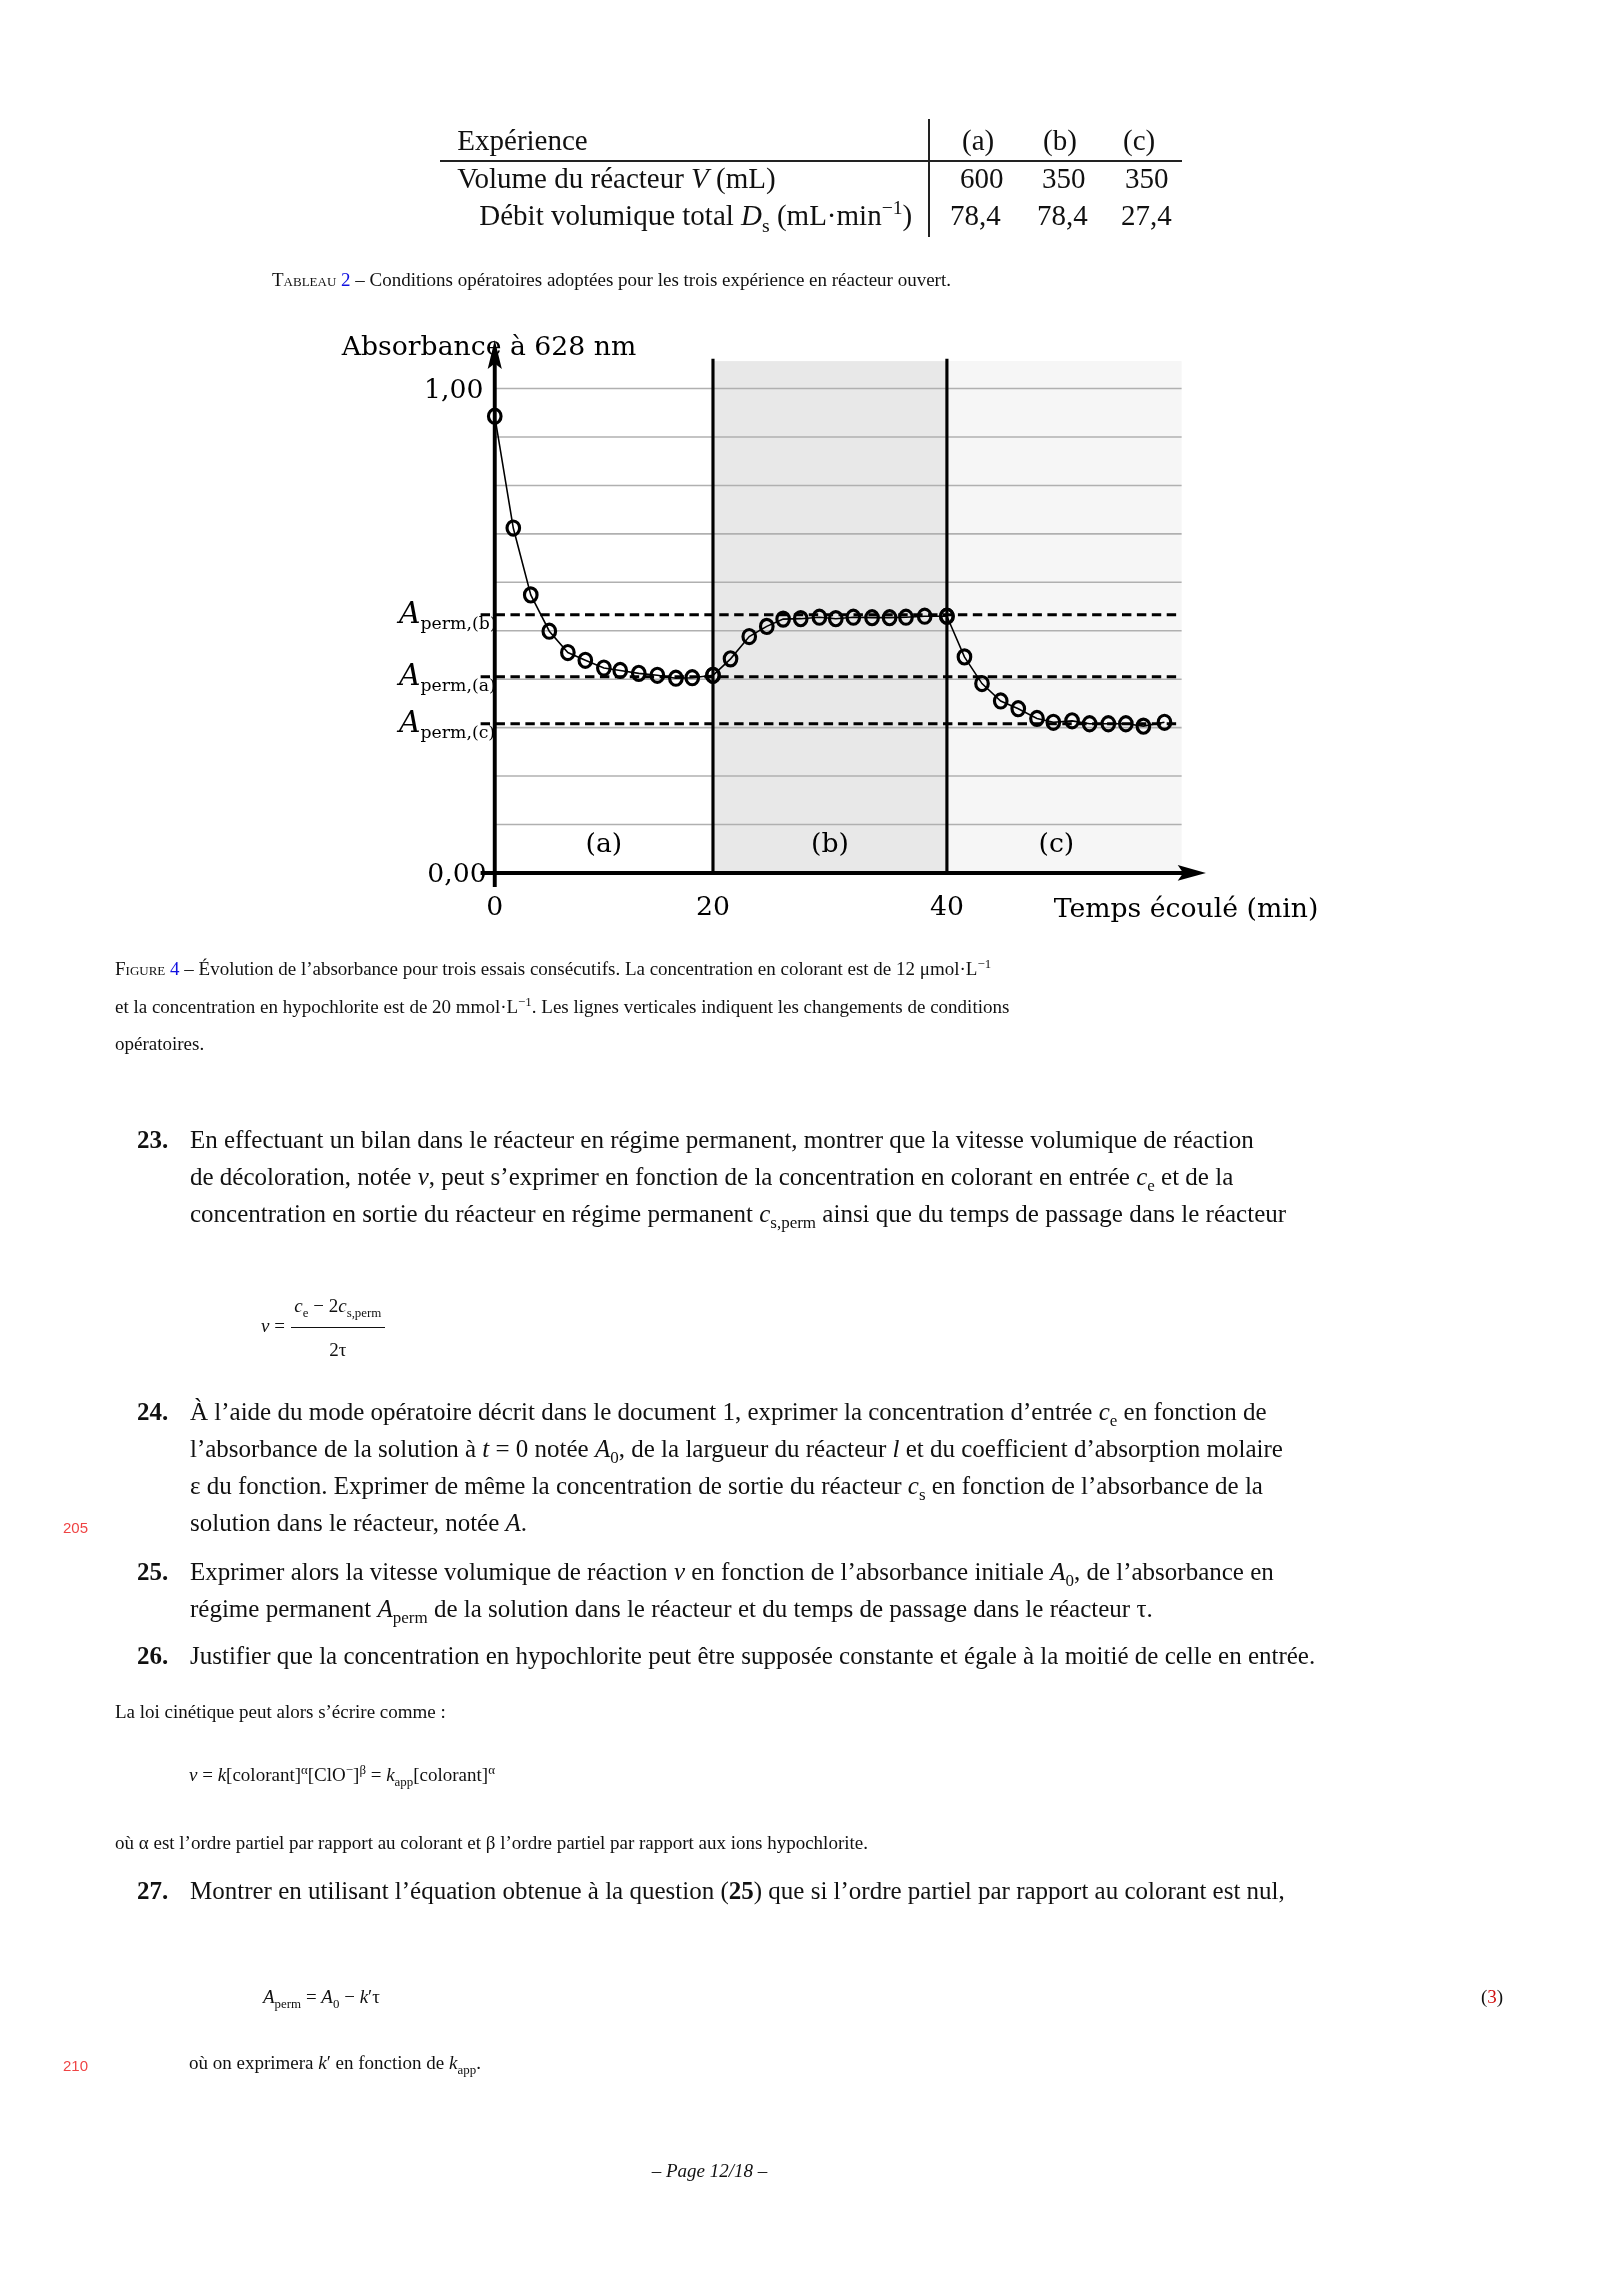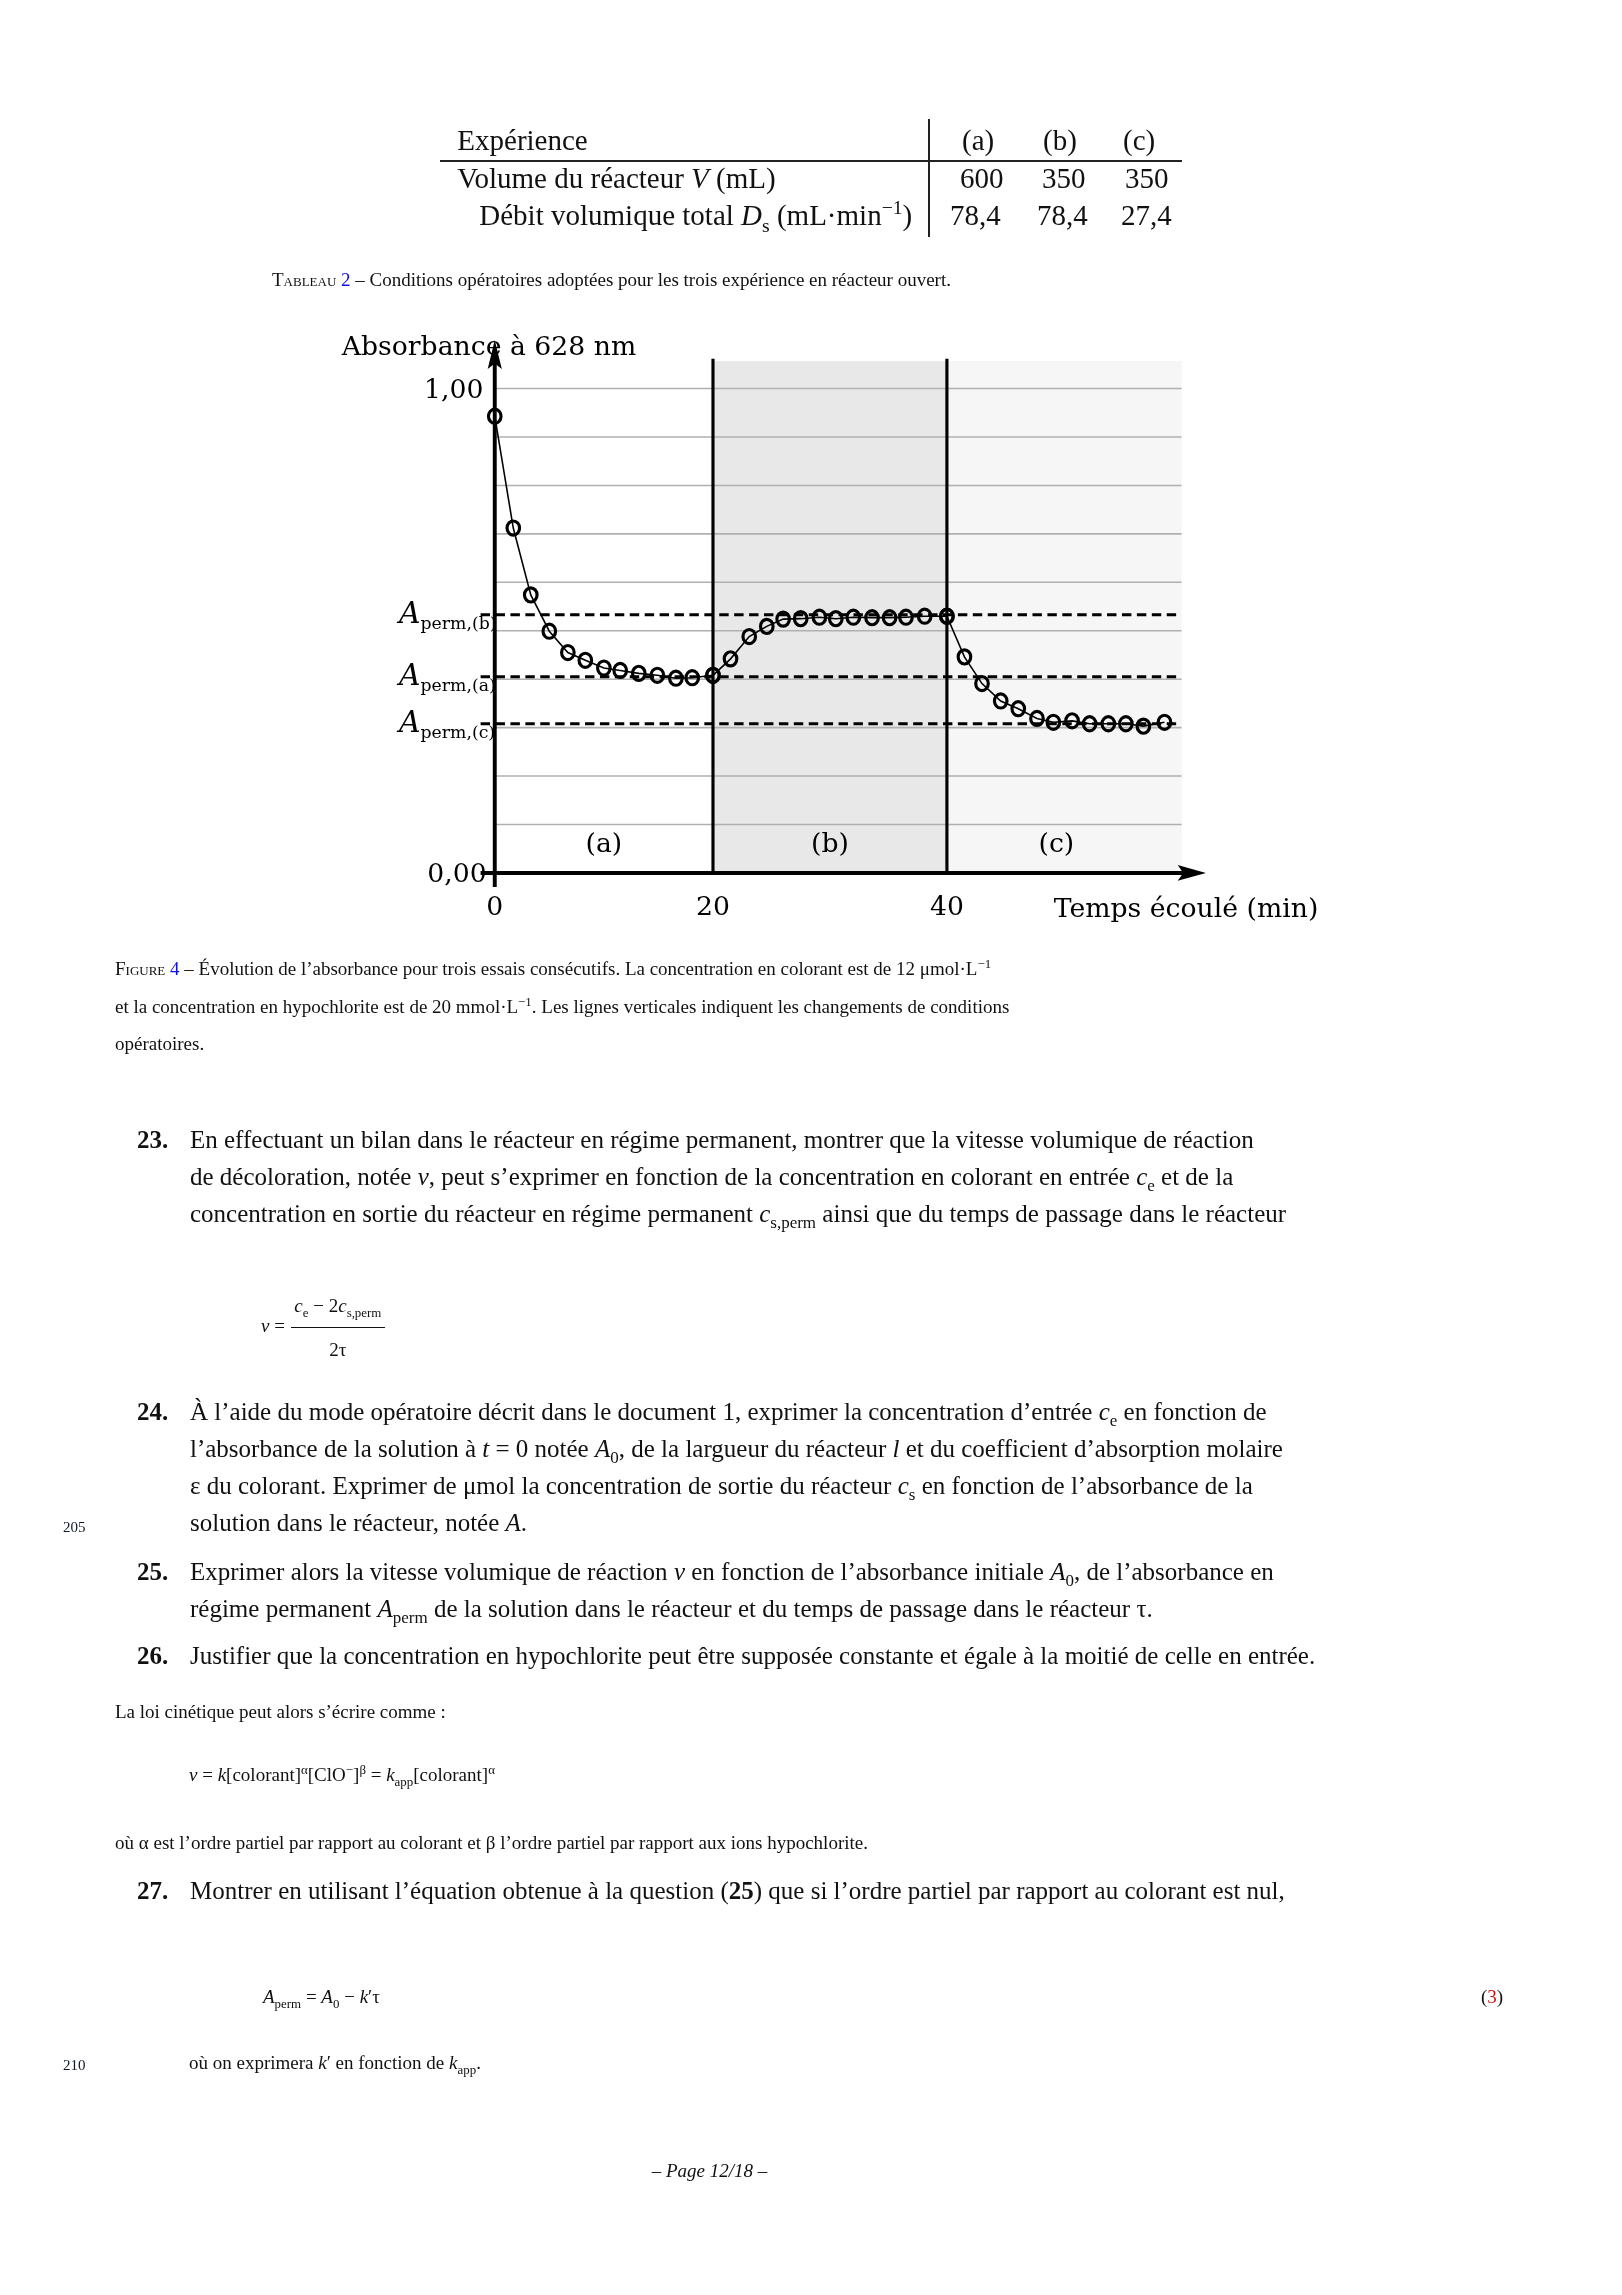--- a/index.html
+++ b/index.html
@@ -13,21 +13,21 @@
   i{font-style:italic;}
   sub,sup{font-size:0.68em;line-height:0;}
   
   .tbl{left:440px;top:119px;width:742px;height:118px;}
   .tbl .hline{position:absolute;left:0;right:0;top:41px;height:1.6px;background:#222;}
   .tbl .vline{position:absolute;left:488px;top:0;bottom:0;width:1.6px;background:#222;}
   .tbl .cell{position:absolute;font-size:29px;line-height:36px;white-space:nowrap;}
   .question{position:absolute;left:137px;width:1382px;font-size:25px;line-height:37px;}
   .question .num{position:absolute;left:0;top:0;font-weight:bold;}
   .question .body{margin-left:53px;text-align:justify;}
-  .lineno{position:absolute;left:63px;font-family:Liberation Serif, serif;font-size:15px;color:#0f172a;}
+  .lineno{position:absolute;left:63px;font-family:Liberation Sans, sans-serif;font-size:15px;color:#ef4444;}
   .frac{display:inline-block;vertical-align:middle;text-align:center;margin-left:6.3px;}
   .frac .n{display:block;border-bottom:1.6px solid #111;padding:0 3.1px 3.1px;}
   .frac .d{display:block;padding-top:3.1px;}
   svg text{font-family:"DejaVu Serif","Liberation Serif",serif;}
 </style>
 </head>
 <body>
 
 <div class="abs tbl">
   <div class="hline"></div>
@@ -161,21 +161,21 @@
 </div>
 <div class="abs t" style="left:261px;top:1287px;">
   <i>v</i> =<span class="frac"><span class="n"><i>c</i><sub>e</sub> − 2<i>c</i><sub>s,perm</sub></span><span class="d">2τ</span></span>
 </div>
 
 <div class="question" style="top:1393px;">
   <span class="num">24.</span>
   <div class="body">
     <div><span>À l’aide du mode opératoire décrit dans le document 1, exprimer la concentration d’entrée </span><i>c</i><sub>e</sub><span> en fonction de</span></div>
     <div><span>l’absorbance de la solution à </span><i>t</i><span> = 0 notée </span><i>A</i><sub>0</sub><span>, de la largueur du réacteur </span><i>l</i><span> et du coefficient d’absorption molaire</span></div>
-    <div><span>ε du colorant. Exprimer de μmol la concentration de sortie du réacteur </span><i>c</i><sub>s</sub><span> en fonction de l’absorbance de la</span></div>
+    <div><span>ε du fonction. Exprimer de même la concentration de sortie du réacteur </span><i>c</i><sub>s</sub><span> en fonction de l’absorbance de la</span></div>
     <div><span>solution dans le réacteur, notée </span><i>A</i>.</div>
   </div>
 </div>
 <div class="lineno" style="top:1519px;">205</div>
 
 <div class="question" style="top:1553px;">
   <span class="num">25.</span>
   <div class="body">
     <div><span>Exprimer alors la vitesse volumique de réaction </span><i>v</i><span> en fonction de l’absorbance initiale </span><i>A</i><sub>0</sub><span>, de l’absorbance en</span></div>
     <div><span>régime permanent </span><i>A</i><sub>perm</sub><span> de la solution dans le réacteur et du temps de passage dans le réacteur τ.</span></div>

